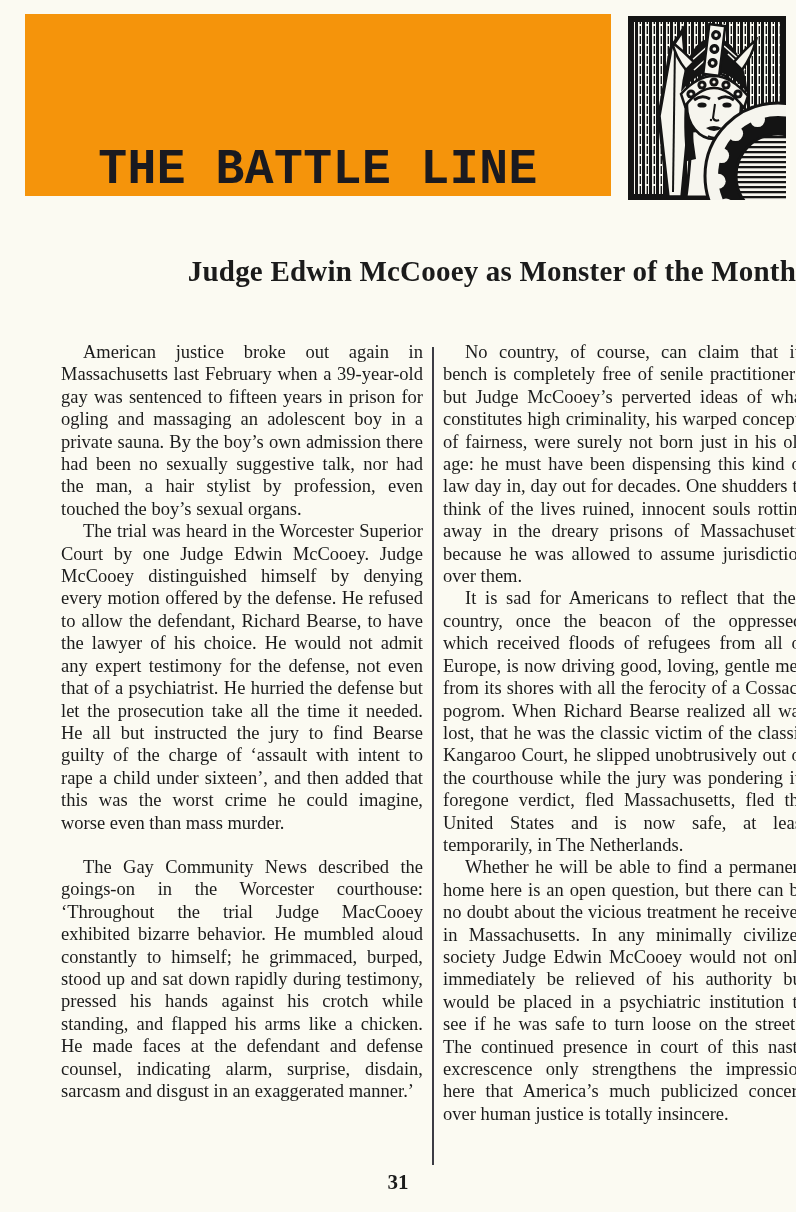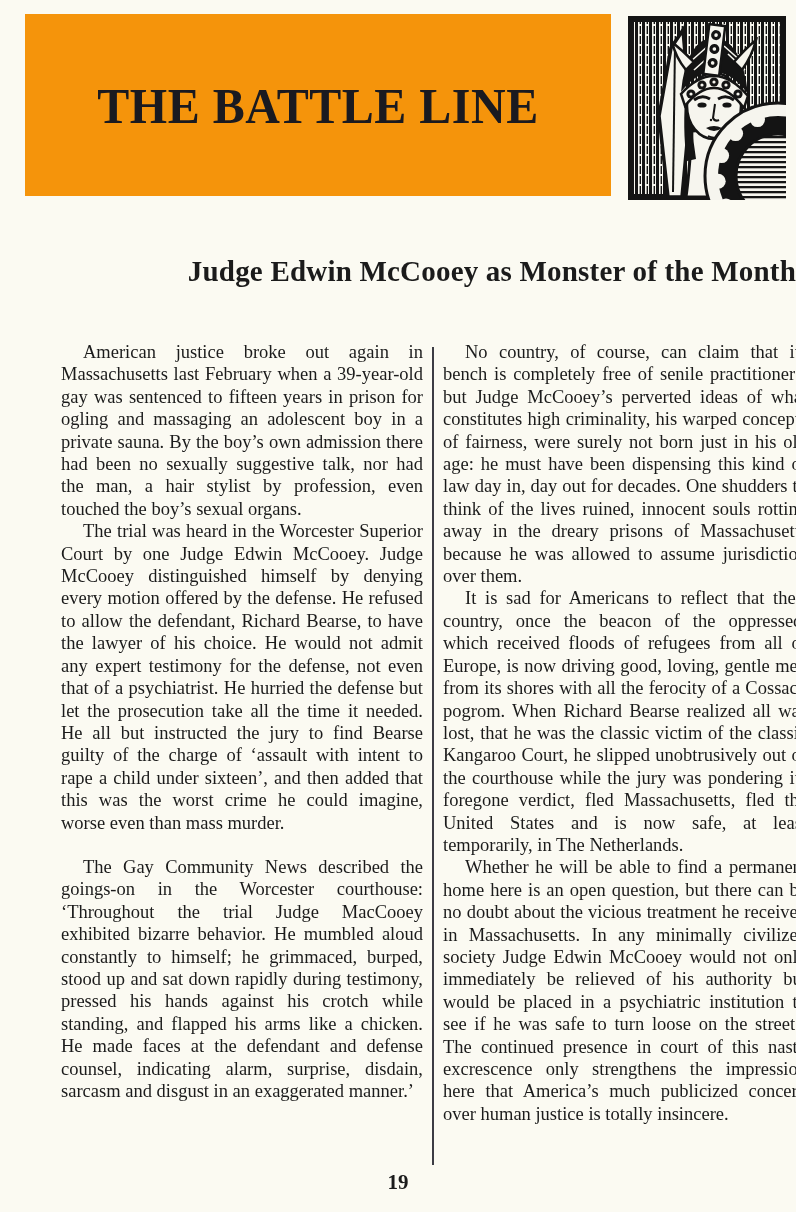--- a/index.html
+++ b/index.html
@@ -4,21 +4,21 @@
 <style>
   html,body { margin:0; padding:0; }
   body {
     width:796px; height:1212px; position:relative; overflow:hidden;
     background:#fbfaf2;
     font-family:"Liberation Serif", serif;
     color:#1b1b1b;
   }
   .banner {
     position:absolute; left:25px; top:14px; width:586px; height:182px;
-    display:flex; align-items:center; justify-content:center;
+    display:flex; align-items:flex-end; justify-content:center;font-family:Liberation Mono, monospace;
   }
   .banner-title {
     font-weight:bold; font-size:48px; letter-spacing:0.5px;
     transform:scaleY(1.06); white-space:nowrap;
   }
   .illus {
     position:absolute; left:628px; top:16px; width:158px; height:184px;
   }
   .headline {
     position:absolute; top:255px; left:0; width:100%;
@@ -133,13 +133,13 @@
     <p class="gap">The Gay Community News described the goings-on in the Worcester courthouse: ‘Throughout the trial Judge MacCooey exhibited bizarre behavior. He mumbled aloud constantly to himself; he grimmaced, burped, stood up and sat down rapidly during testimony, pressed his hands against his crotch while standing, and flapped his arms like a chicken. He made faces at the defendant and defense counsel, indicating alarm, surprise, disdain, sarcasm and disgust in an exaggerated manner.’</p>
   </div>
   <div class="divider"></div>
   <div class="col col-right">
     <p>No country, of course, can claim that its bench is completely free of senile practitioners, but Judge McCooey’s perverted ideas of what constitutes high criminality, his warped concepts of fairness, were surely not born just in his old age: he must have been dispensing this kind of law day in, day out for decades. One shudders to think of the lives ruined, innocent souls rotting away in the dreary prisons of Massachusetts because he was allowed to assume jurisdiction over them.</p>
     <p>It is sad for Americans to reflect that their country, once the beacon of the oppressed, which received floods of refugees from all of Europe, is now driving good, loving, gentle men from its shores with all the ferocity of a Cossack pogrom. When Richard Bearse realized all was lost, that he was the classic victim of the classic Kangaroo Court, he slipped unobtrusively out of the courthouse while the jury was pondering its foregone verdict, fled Massachusetts, fled the United States and is now safe, at least temporarily, in The Netherlands.</p>
     <p>Whether he will be able to find a permanent home here is an open question, but there can be no doubt about the vicious treatment he received in Massachusetts. In any minimally civilized society Judge Edwin McCooey would not only immediately be relieved of his authority but would be placed in a psychiatric institution to see if he was safe to turn loose on the streets. The continued presence in court of this nasty excrescence only strengthens the impression here that America’s much publicized concern over human justice is totally insincere.</p>
   </div>
 </div>
 
-<div class="page-number">19</div>
+<div class="page-number">31</div>
 
 </body></html>

